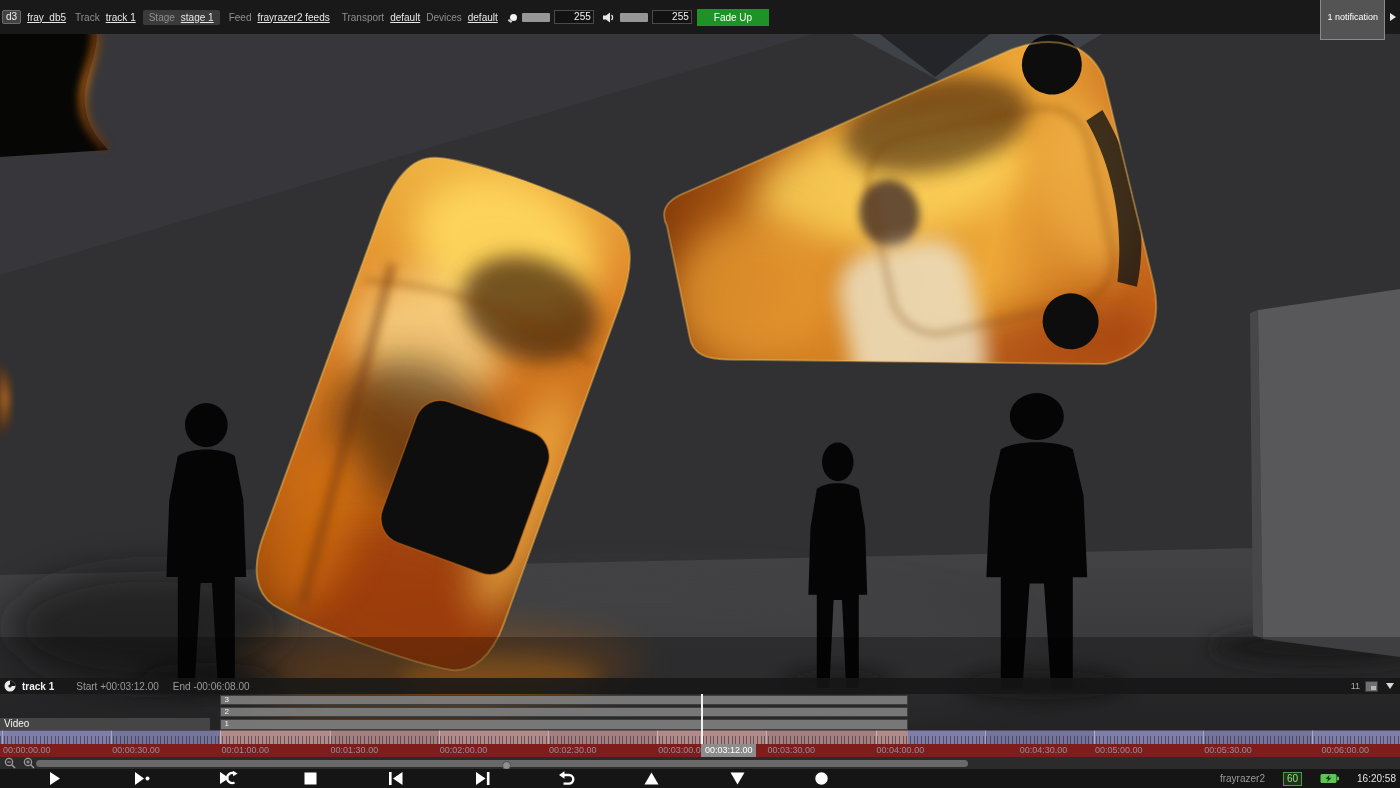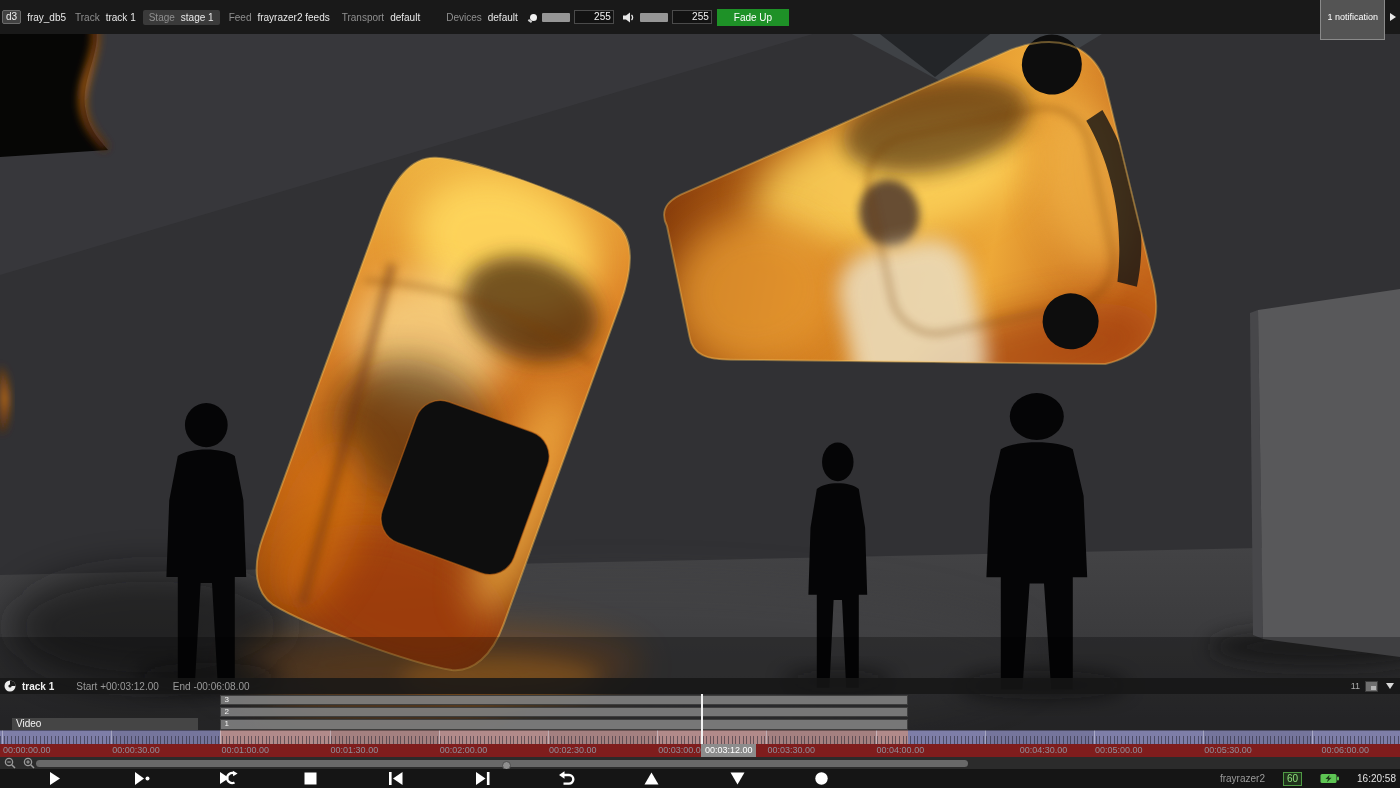--- a/index.html
+++ b/index.html
@@ -4,21 +4,21 @@
 <style>
   html,body{margin:0;padding:0;background:#000;}
   .app{position:relative;width:1400px;height:788px;overflow:hidden;background:#111;
        font-family:"Liberation Sans",sans-serif;-webkit-font-smoothing:antialiased;color:#ddd;}
   
   .menubar{position:absolute;top:0;left:0;width:1400px;height:34px;background:#191919;
            display:flex;align-items:center;font-size:10px;z-index:40;}
   .menubar .box-app{margin-left:2px;background:#424242;border:1px solid #6b6b6b;border-radius:2px;
                     padding:0 3px;height:12px;line-height:12px;color:#f0f0f0;}
   .m-lab{color:#8f8f8f;margin-left:9px;}
-  .m-val{color:#e8e8e8;margin-left:6px;}
+  .m-val{color:#e8e8e8;margin-left:6px;text-decoration:underline;}
   .m-group{display:flex;align-items:center;background:#3a3a3a;border-radius:2px;height:15px;
            margin-left:7px;padding:0 6px;}
   .m-group .m-lab{margin-left:0;}
   .slider-track{width:28px;height:9px;background:#969696;border-radius:1px;margin-left:5px;}
   .val-box{width:34px;height:12px;background:#121212;border:1px solid #4a4a4a;color:#f2f2f2;
            text-align:right;padding:0 2px;line-height:12px;margin-left:4px;font-size:10px;}
   .fade-btn{height:17px;line-height:17px;padding:0 17px;background:#1e9127;color:#fff;
             margin-left:5px;font-size:10px;cursor:pointer;}
   .spacer{flex:1;}
   .notif-box{background:#545454;border:1px solid #8a8a8a;color:#fff;font-size:9px;
@@ -38,21 +38,21 @@
   .tb-right{position:absolute;right:6px;top:0;height:16px;display:flex;align-items:center;}
   .tb-count{color:#aaa;font-size:9px;}
   .thumb-icon{width:11px;height:9px;background:#6f6f6f;border:1px solid #3a3a3a;margin-left:5px;position:relative;}
   .thumb-icon:after{content:"";position:absolute;right:1px;bottom:1px;width:5px;height:4px;background:#b5b5b5;}
   .dd-arrow{width:0;height:0;border-top:6px solid #d8d8d8;border-left:4.5px solid transparent;
             border-right:4.5px solid transparent;margin-left:8px;}
   .track-icon{width:12px;height:12px;margin-left:4px;}
   
   .layerbar{position:absolute;background:rgba(126,126,126,.92);border:1px solid rgba(55,55,55,.9);
             box-sizing:border-box;color:#f2f2f2;font-size:8px;line-height:8px;padding-left:3px;z-index:25;}
-  .video-label-bar{position:absolute;top:718px;left:12px;width:186px;height:12px;background:#454545;
+  .video-label-bar{position:absolute;top:718px;left:0;width:210px;height:12px;background:#454545;
             color:#f5f5f5;font-size:10px;line-height:12px;padding-left:4px;box-sizing:border-box;z-index:25;}
   .playhead{position:absolute;top:694px;width:2.5px;height:50px;background:#f2f2f2;z-index:28;}
   
   .ruler{position:absolute;top:730px;left:0;width:1400px;height:14px;background:#7e7ea8;z-index:26;overflow:hidden;}
   .band-clip{position:absolute;top:0;height:14px;background:#b18a8a;}
   .seam{position:absolute;top:0;width:1px;height:14px;background:rgba(225,225,238,.45);}
   .altbox{position:absolute;top:0;height:14px;background:rgba(0,0,0,.07);}
   .ticks-overlay{position:absolute;left:0;bottom:0;width:100%;height:8px;
      background:repeating-linear-gradient(90deg,rgba(28,28,40,.5) 0 1px,transparent 1px 3.64px);}
   .ruler-top-line{position:absolute;top:0;left:0;width:100%;height:1px;background:rgba(0,0,0,.35);}
@@ -85,21 +85,21 @@
     <span class="m-lab">Track</span>
     <span class="m-val">track 1</span>
     <span class="m-group">
       <span class="m-lab">Stage</span>
       <span class="m-val">stage 1</span>
     </span>
     <span class="m-lab">Feed</span>
     <span class="m-val">frayrazer2 feeds</span>
     <span class="m-lab" style="margin-left:12px">Transport</span>
     <span class="m-val">default</span>
-    <span class="m-lab" style="margin-left:26px">Devices</span>
+    <span class="m-lab" style="margin-left:6px">Devices</span>
     <span class="m-val">default</span>
 
     <span class="lamp-icon"></span>
     <span class="slider-track"></span>
     <span class="val-box">255</span>
     <svg width="13" height="11" style="margin-left:8px">
       <polygon points="1,3.5 4,3.5 8,0.5 8,10.5 4,7.5 1,7.5" fill="#e8e8e8"></polygon>
       <path d="M9.5,3 A3.4,3.4 0 0 1 9.5,8" stroke="#e8e8e8" stroke-width="1.3" fill="none"></path>
     </svg>
     <span class="slider-track"></span>

